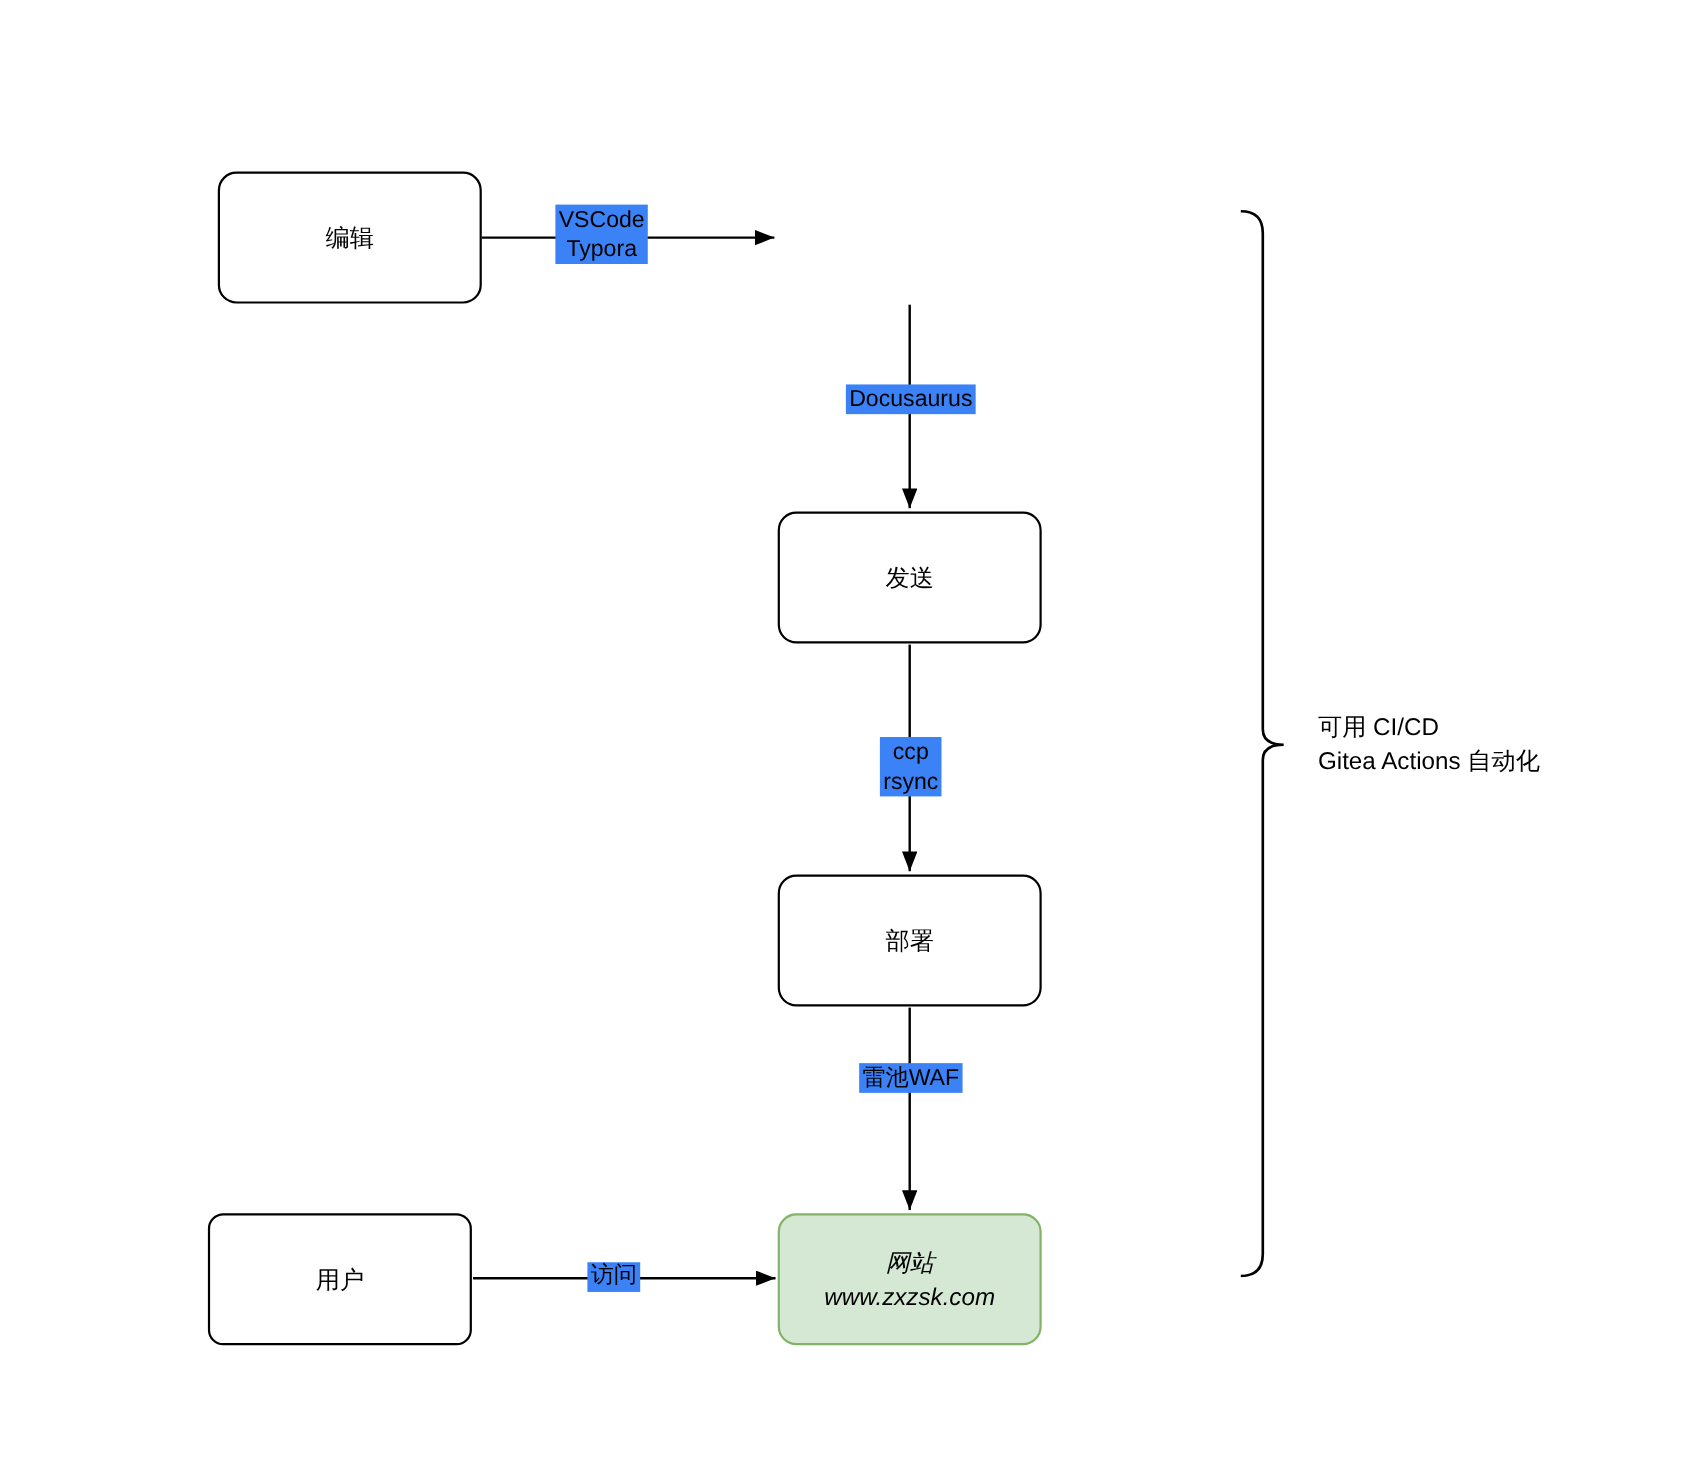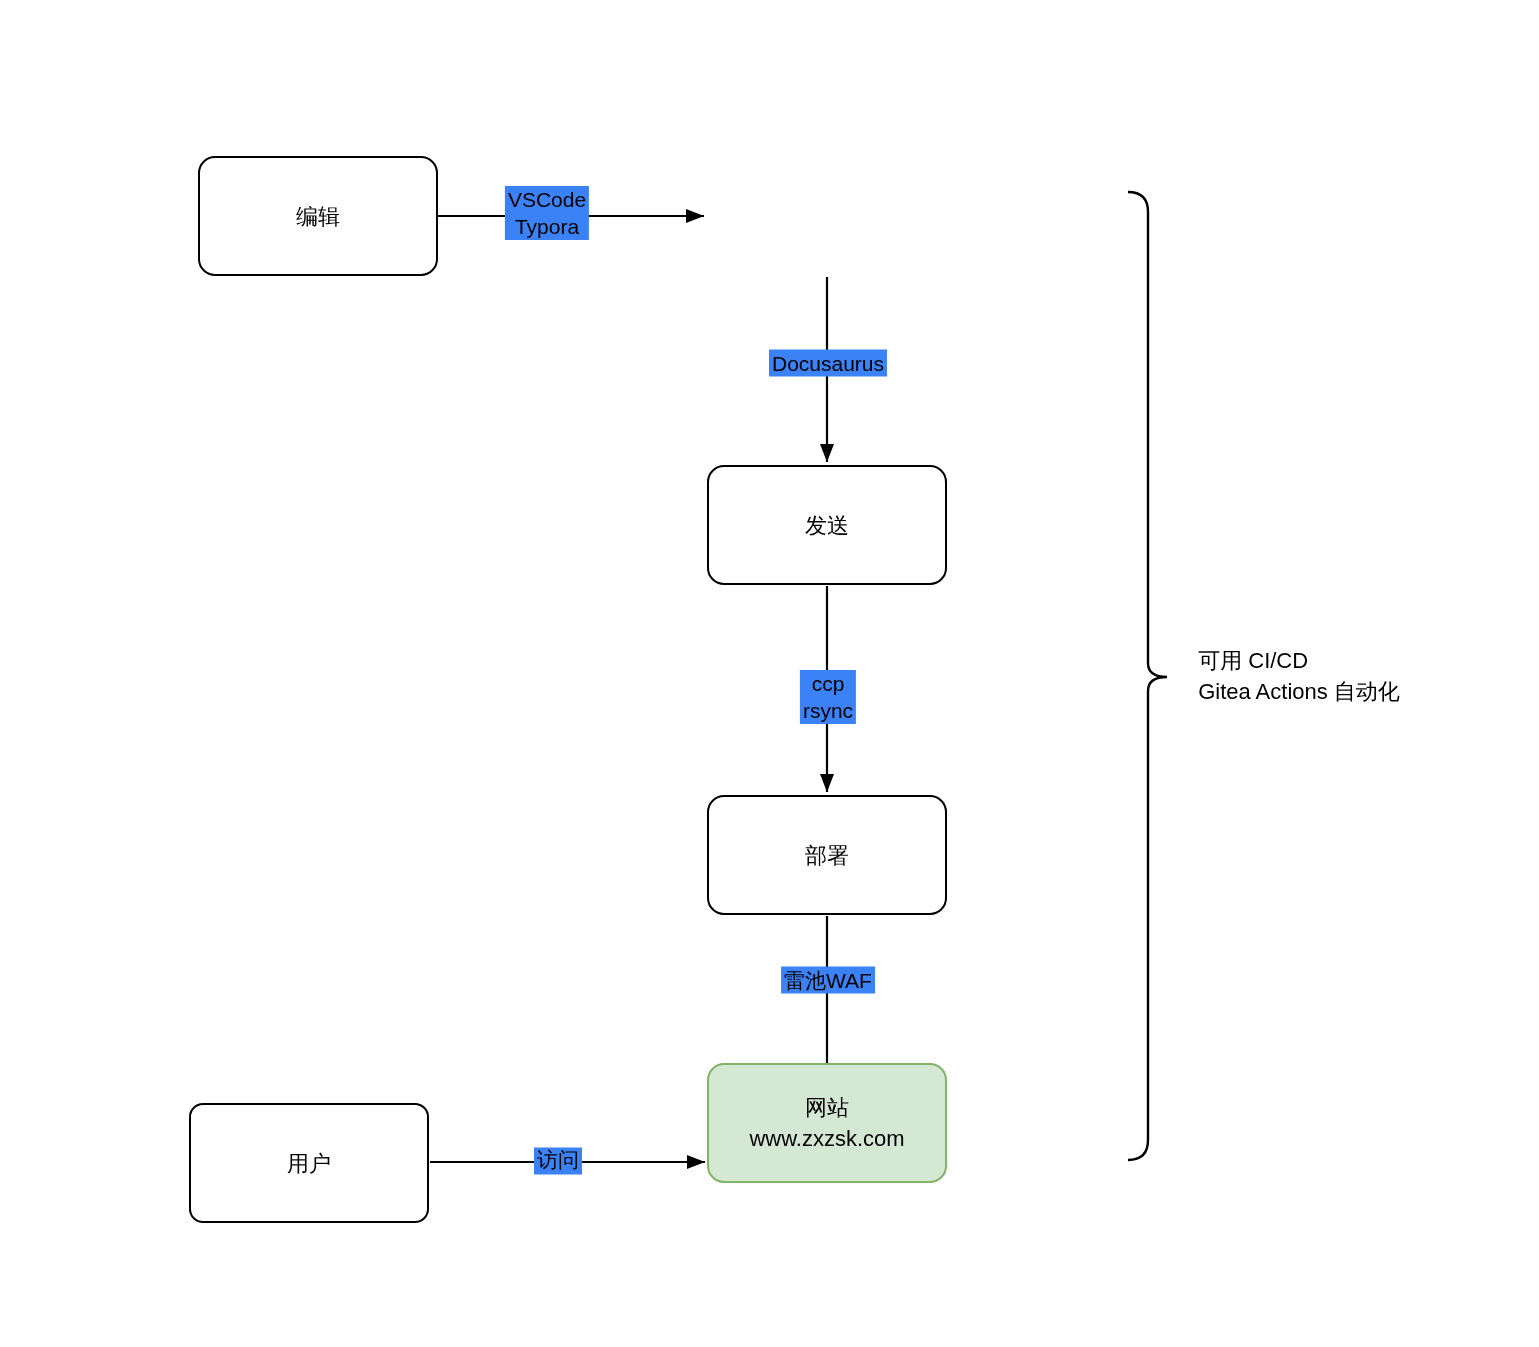--- a/index.html
+++ b/index.html
@@ -106,21 +106,21 @@
 
 
   <div class="node" style="left:707px; top:465px;">
     <span>发送</span>
   </div>
 
   <div class="node" style="left:707px; top:795px;">
     <span>部署</span>
   </div>
 
-  <div class="node green" style="left:707px; top:1063px;">
+  <div class="node green" style="left:707px; top:1103px;font-style:italic;">
     <span>网站</span>
     <span>www.zxzsk.com</span>
   </div>
 
   <div class="node" style="left:189px; top:1103px;border-radius:14px;">
     <span>用户</span>
   </div>
 
   <div class="edge-label" style="left:547px; top:213px;">
     <div>VSCode</div>

